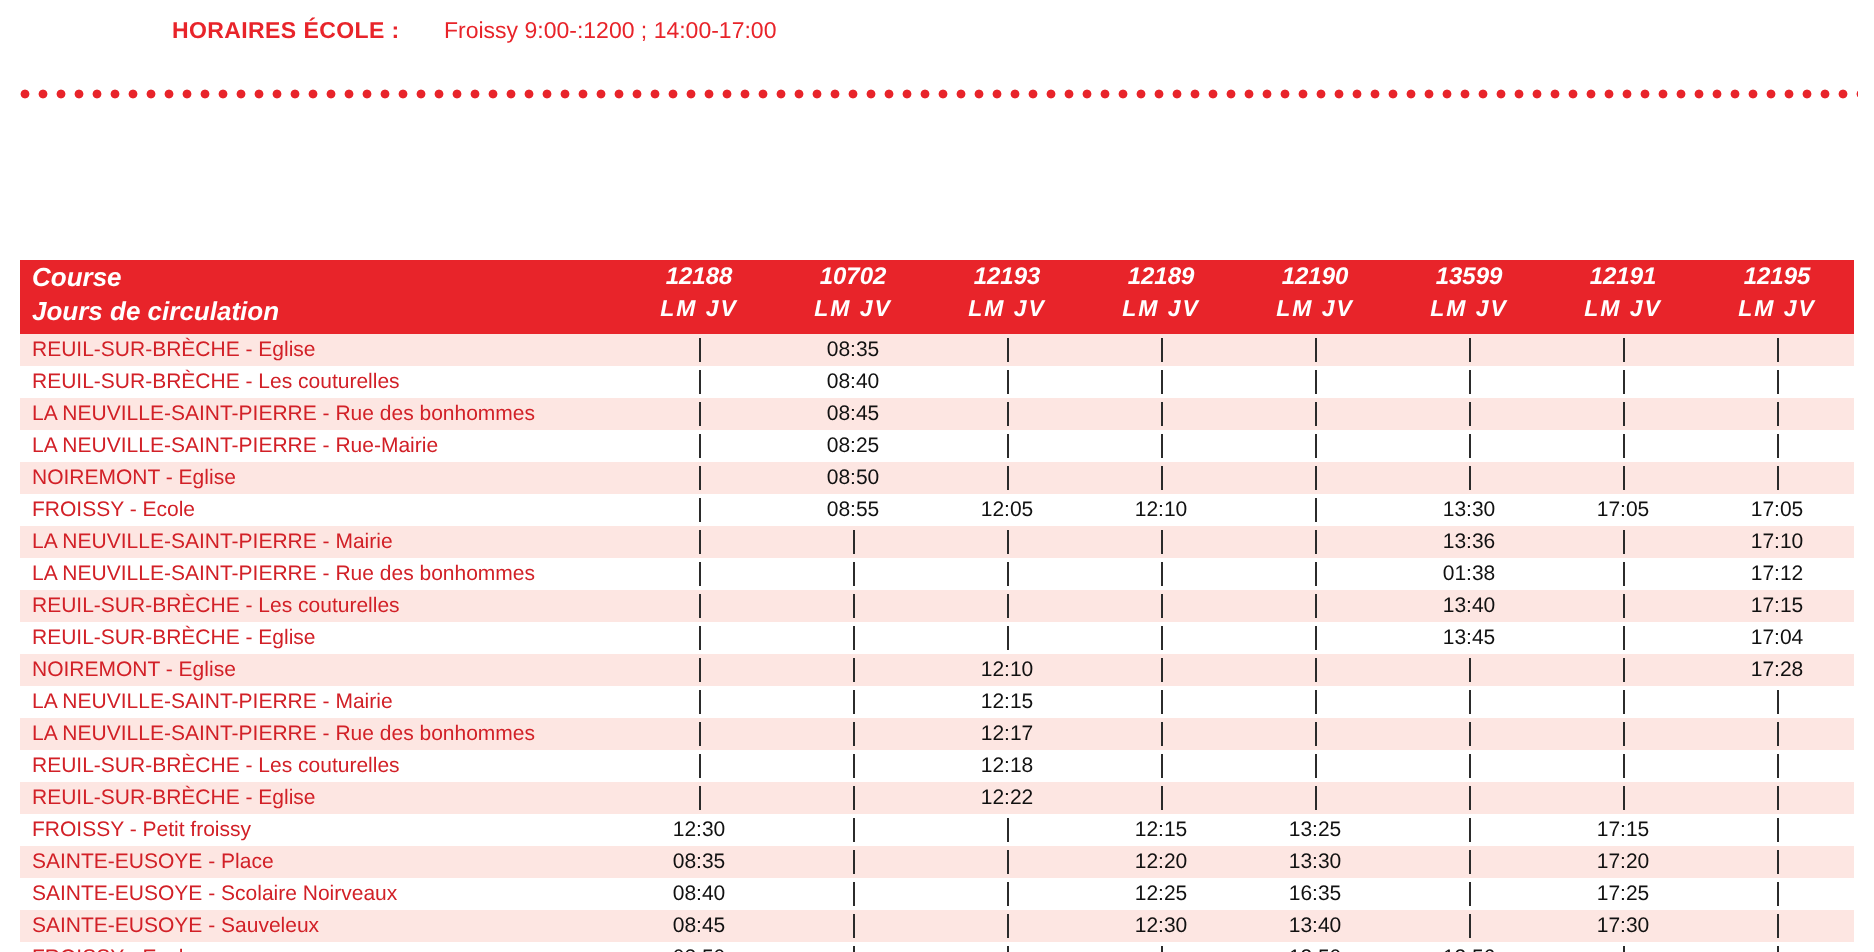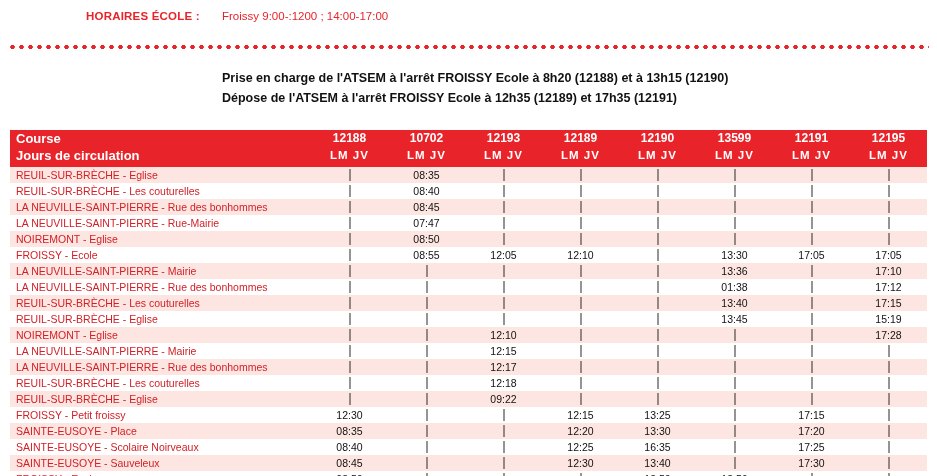--- a/index.html
+++ b/index.html
@@ -84,20 +84,21 @@
     padding: 0;
     border: none;
   }
   .head-cell {
     height: 17px;
     line-height: 17px;
     font-size: 12px;
     font-weight: bold;
     text-align: center;
     white-space: nowrap;
+    font-style: italic;
   }
   .head-cell.left {
     text-align: left;
     padding-left: 6px;
     font-size: 13px;
   }
   .head-cell.sub {
     font-size: 11.5px;
     letter-spacing: 1px;
   }
@@ -142,24 +143,20 @@
 </head>
 <body>
 
 <div class="page">
 
   <div class="header-label">HORAIRES ÉCOLE :</div>
   <div class="header-value">Froissy 9:00-:1200 ; 14:00-17:00</div>
 
   <div class="dotted-divider"></div>
 
-  <div class="intro">
-    <div>Prise en charge de l'ATSEM à l'arrêt FROISSY Ecole à 8h20 (12188) et à 13h15 (12190)</div>
-    <div>Dépose de l'ATSEM à l'arrêt FROISSY Ecole à 12h35 (12189) et 17h35 (12191)</div>
-  </div>
 
   <div class="table-wrap">
     <table class="timetable">
       <colgroup>
         <col class="c-stop">
         <col class="c-run">
           <col class="c-run">
           <col class="c-run">
           <col class="c-run">
         <col class="c-run">
@@ -262,21 +259,21 @@
             <td class="time empty"></td>
             <td class="time empty"></td>
             <td class="time empty"></td>
             <td class="time empty"></td>
             <td class="time empty"></td>
             <td class="time empty"></td>
           </tr>
           <tr class="even">
             <td class="stop">LA NEUVILLE-SAINT-PIERRE - Rue-Mairie</td>
             <td class="time empty"></td>
-            <td class="time">07:47</td>
+            <td class="time">08:25</td>
             <td class="time empty"></td>
             <td class="time empty"></td>
             <td class="time empty"></td>
             <td class="time empty"></td>
             <td class="time empty"></td>
             <td class="time empty"></td>
           </tr>
           <tr class="odd">
             <td class="stop">NOIREMONT - Eglise</td>
             <td class="time empty"></td>
@@ -334,21 +331,21 @@
           </tr>
           <tr class="even">
             <td class="stop">REUIL-SUR-BRÈCHE - Eglise</td>
             <td class="time empty"></td>
             <td class="time empty"></td>
             <td class="time empty"></td>
             <td class="time empty"></td>
             <td class="time empty"></td>
             <td class="time">13:45</td>
             <td class="time empty"></td>
-            <td class="time">15:19</td>
+            <td class="time">17:04</td>
           </tr>
           <tr class="odd">
             <td class="stop">NOIREMONT - Eglise</td>
             <td class="time empty"></td>
             <td class="time empty"></td>
             <td class="time">12:10</td>
             <td class="time empty"></td>
             <td class="time empty"></td>
             <td class="time empty"></td>
             <td class="time empty"></td>
@@ -384,21 +381,21 @@
             <td class="time empty"></td>
             <td class="time empty"></td>
             <td class="time empty"></td>
             <td class="time empty"></td>
             <td class="time empty"></td>
           </tr>
           <tr class="odd">
             <td class="stop">REUIL-SUR-BRÈCHE - Eglise</td>
             <td class="time empty"></td>
             <td class="time empty"></td>
-            <td class="time">09:22</td>
+            <td class="time">12:22</td>
             <td class="time empty"></td>
             <td class="time empty"></td>
             <td class="time empty"></td>
             <td class="time empty"></td>
             <td class="time empty"></td>
           </tr>
           <tr class="even">
             <td class="stop">FROISSY - Petit froissy</td>
             <td class="time">12:30</td>
             <td class="time empty"></td>

